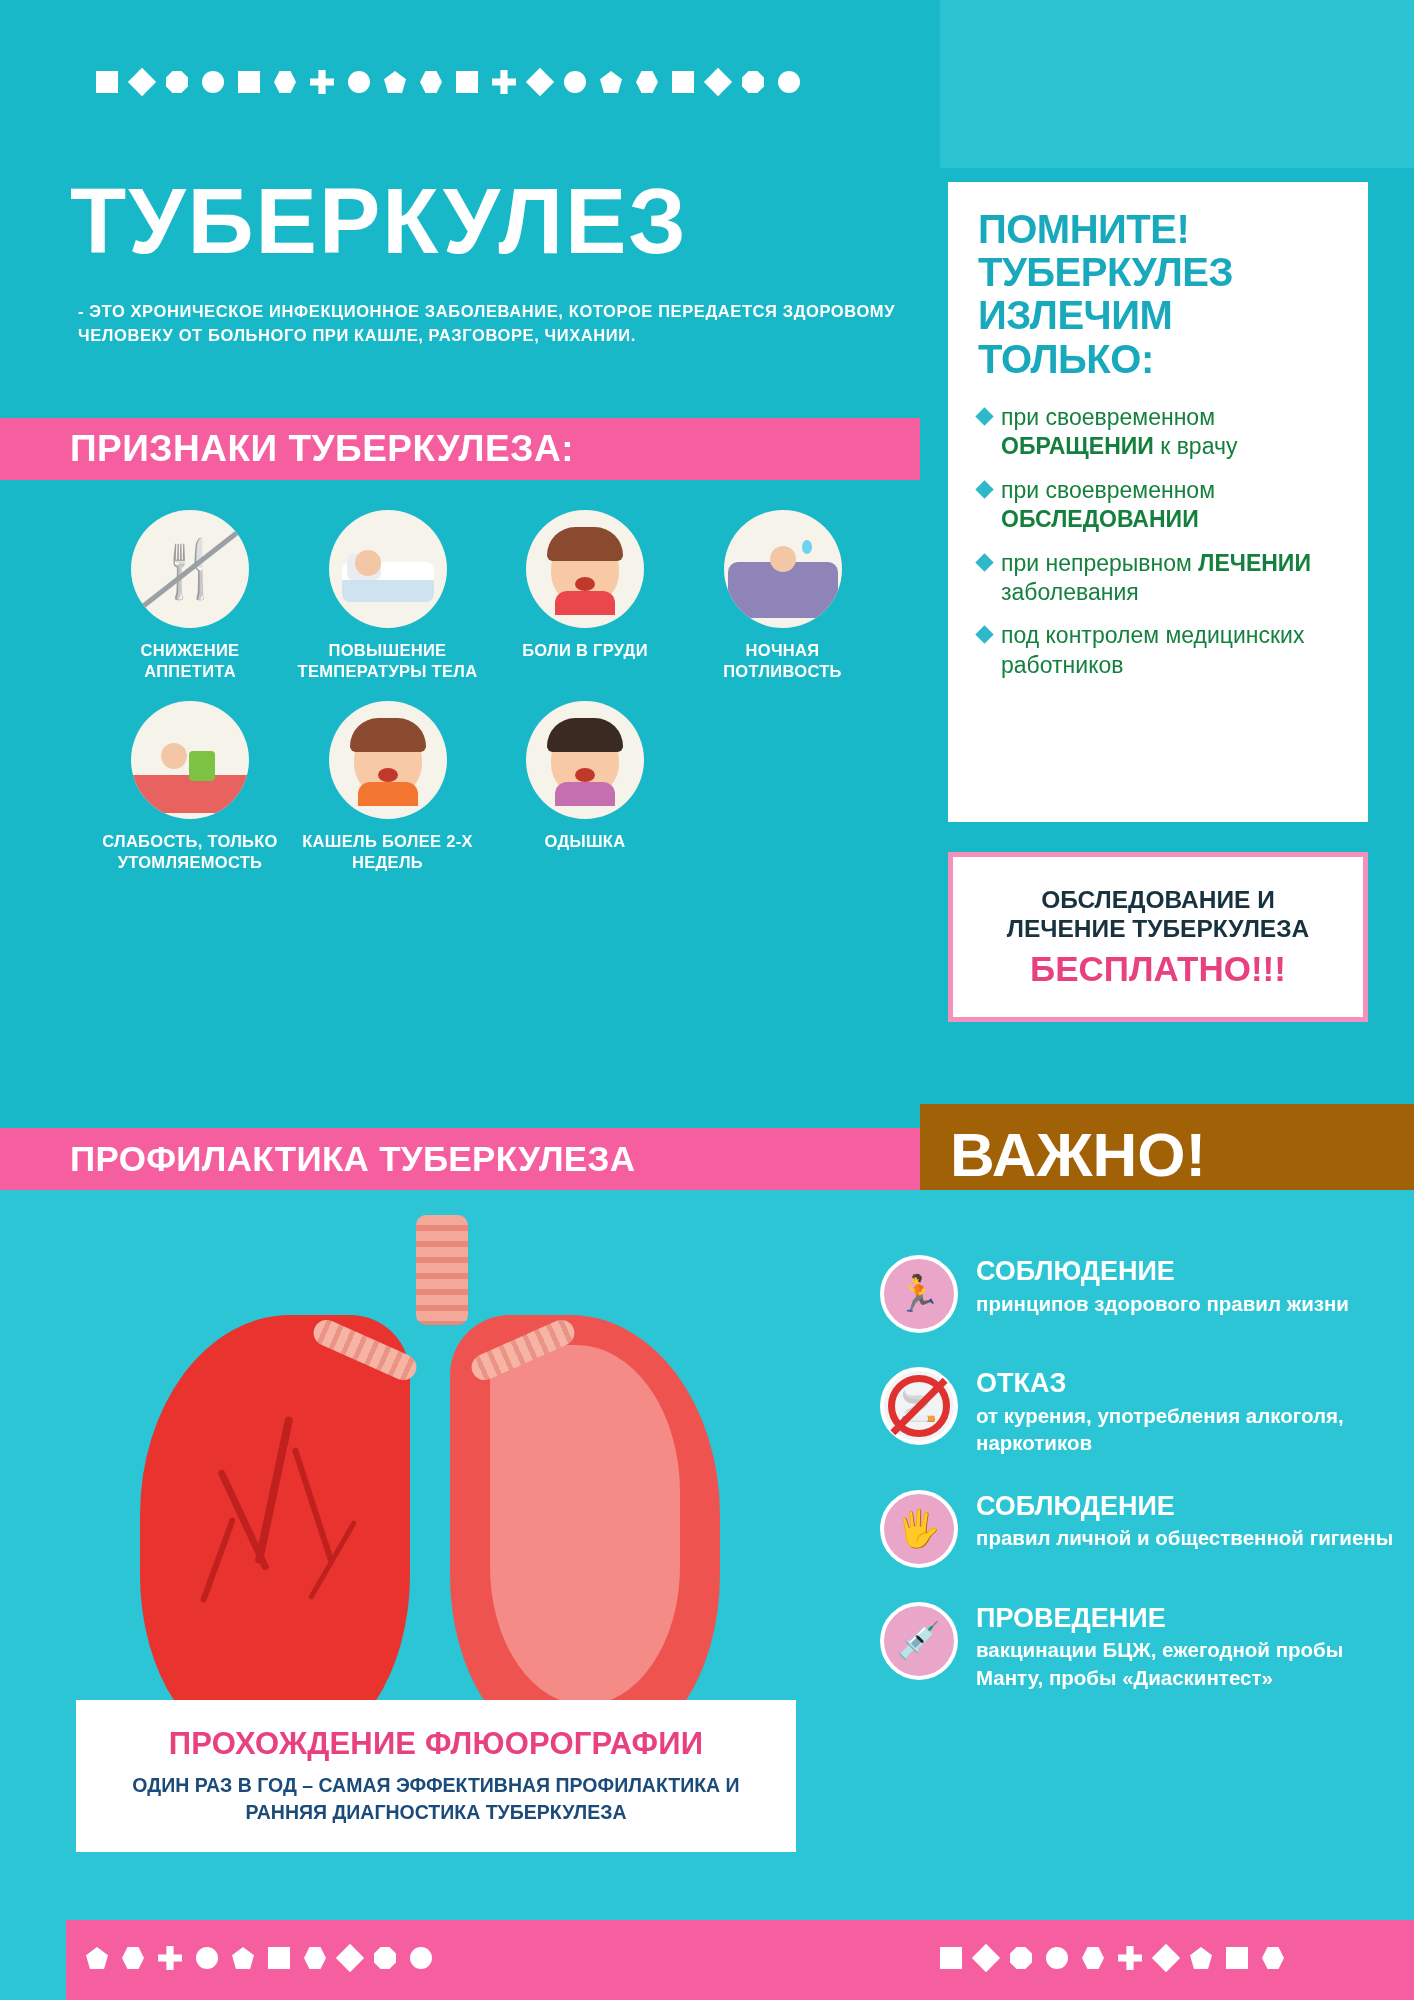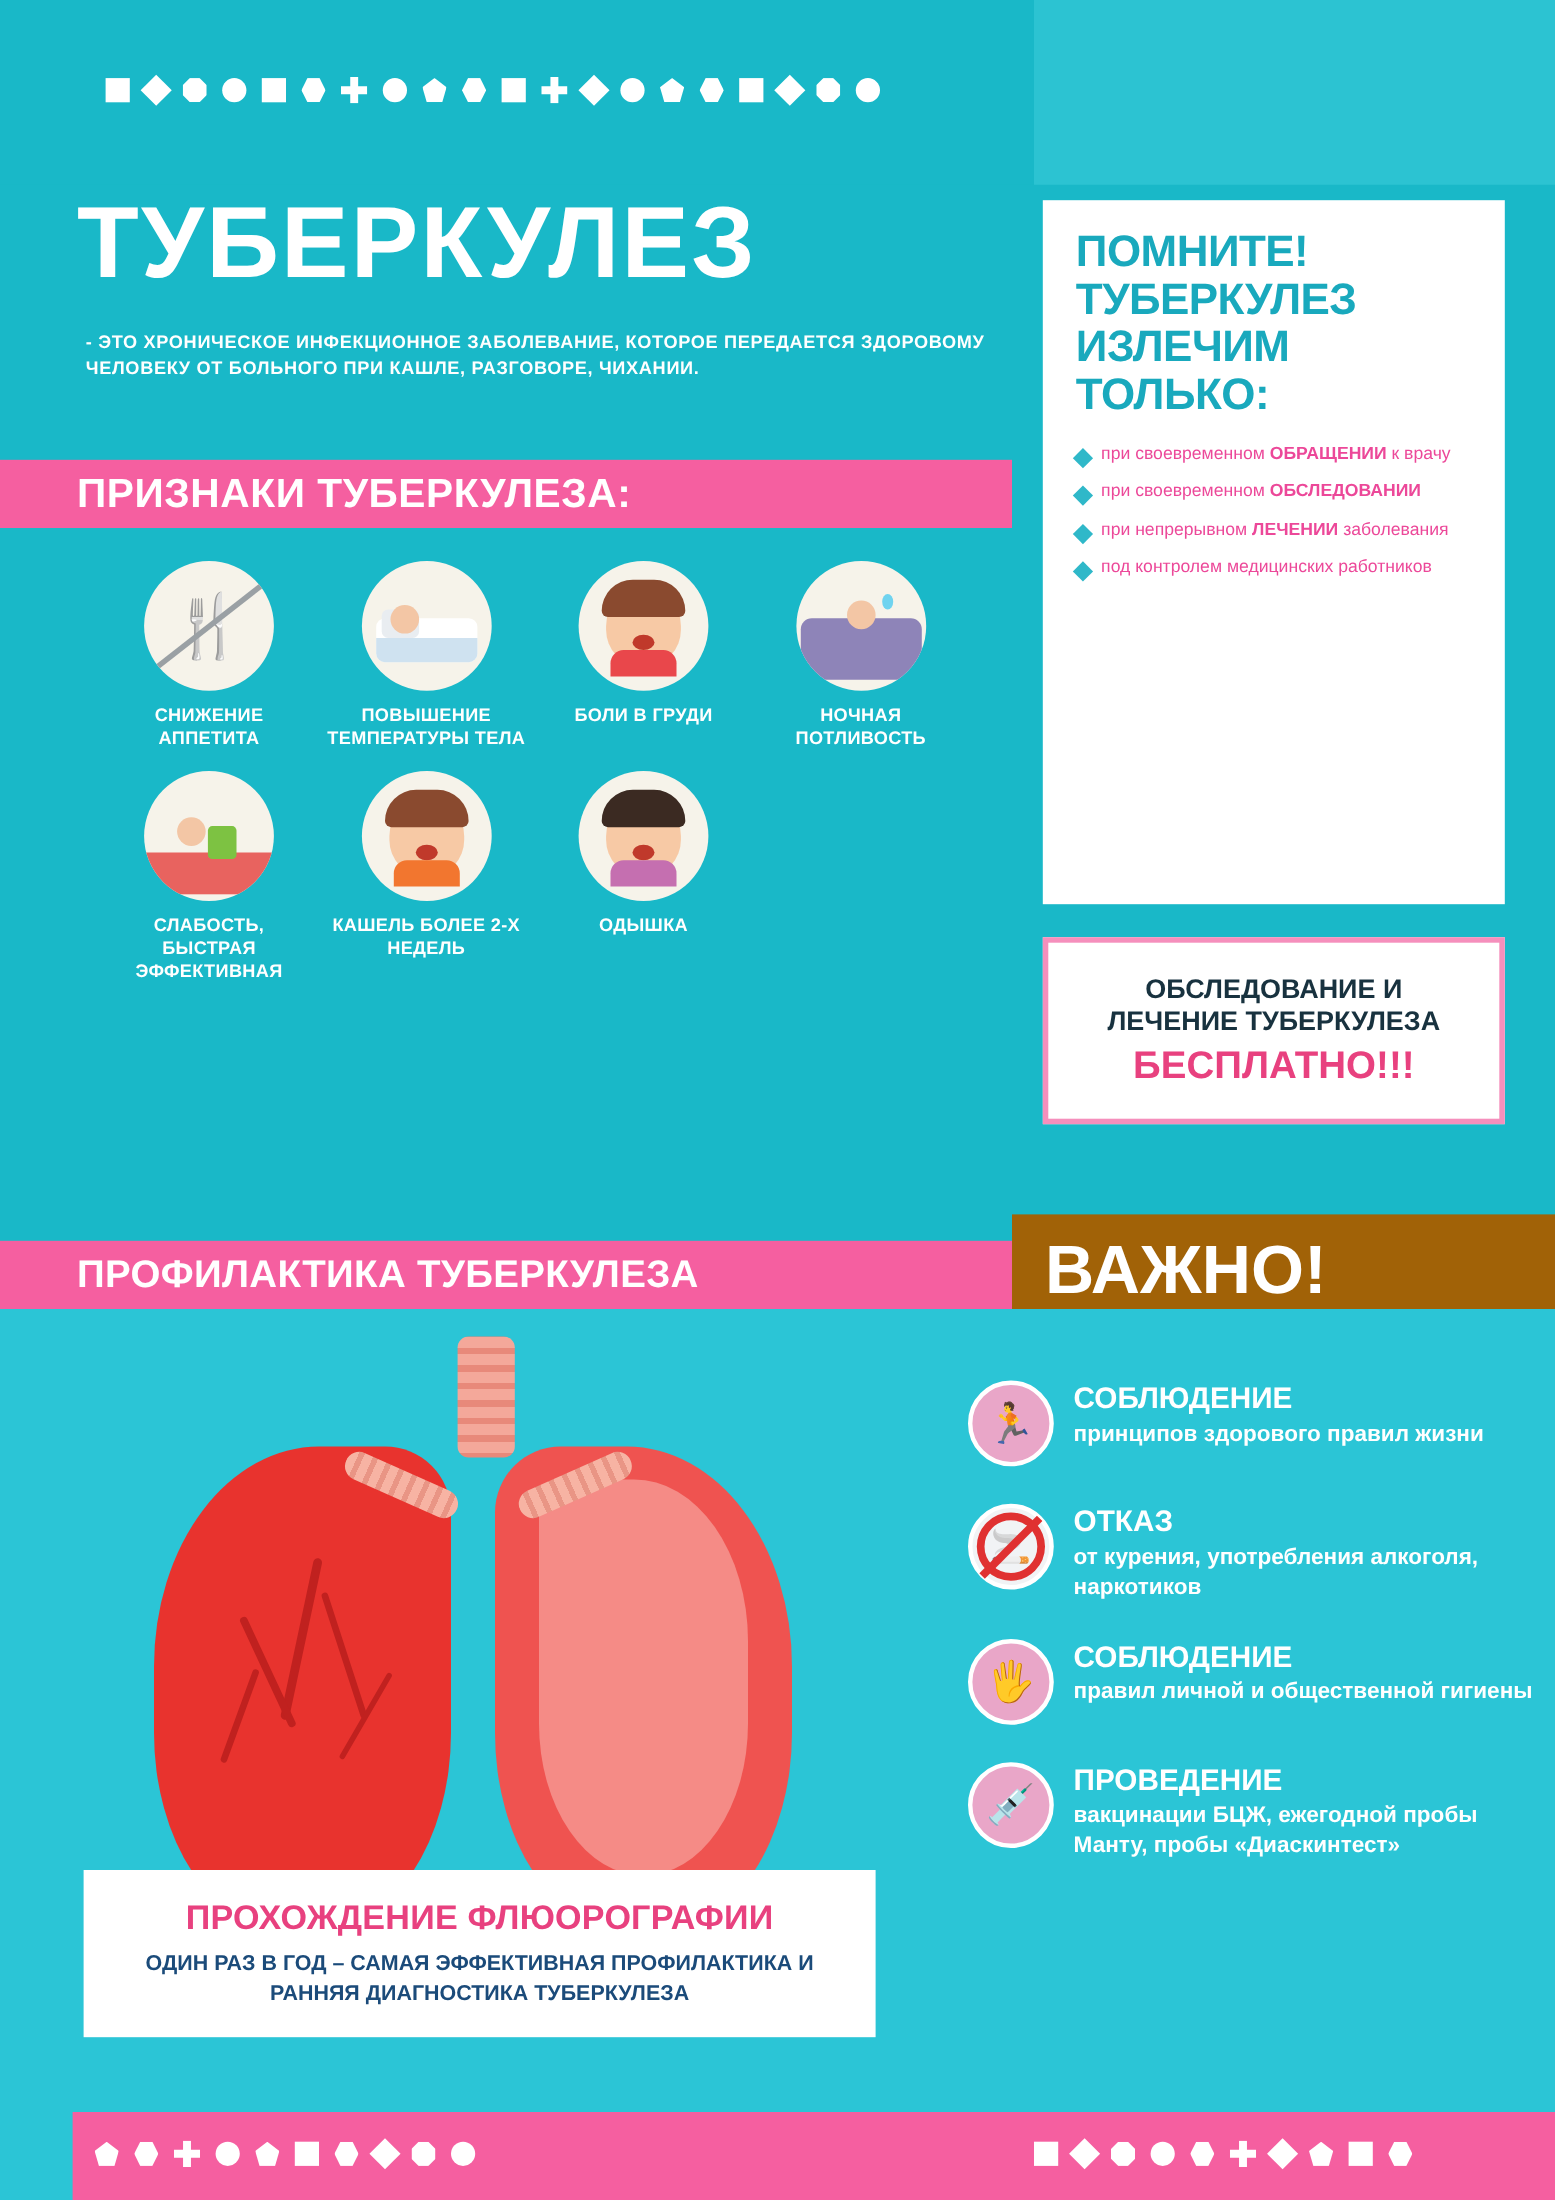--- a/index.html
+++ b/index.html
@@ -190,22 +190,22 @@
     margin-bottom: 14px;
   }
   .rl-bullet {
     width: 13px; height: 13px;
     background: #2fb8c9;
     transform: rotate(45deg);
     margin-top: 7px;
     flex: none;
   }
   .rl-text {
-    color: #ec4899;
-    font-size: 16px;
+    color: #15803d;
+    font-size: 23px;
     line-height: 1.28;
   }
   .rl-text b { font-weight: bold; }
 
   .free-box {
     position: absolute;
     top: 852px; left: 948px;
     width: 420px; height: 170px;
     background: #ffffff;
     border: 5px solid #f58fbc;
@@ -415,21 +415,21 @@
         </div>
         <div class="sym-label">НОЧНАЯ ПОТЛИВОСТЬ</div>
       </div>
 
       <div class="sym">
         <div class="sym-circle">
           <span class="art-red-bed"></span>
           <span class="art-green-cup"></span>
           <span class="art-head" style="left:30px;bottom:50px;"></span>
         </div>
-        <div class="sym-label">СЛАБОСТЬ, БЫСТРАЯ ЭФФЕКТИВНАЯ</div>
+        <div class="sym-label">СЛАБОСТЬ, ТОЛЬКО УТОМЛЯЕМОСТЬ</div>
       </div>
 
 
       <div class="sym">
         <div class="sym-circle">
           <span class="art-face">
               <span class="art-hair"></span>
               <span class="art-mouth"></span>
               <span class="art-shirt" style="background:#f2762f;"></span>
             </span>

